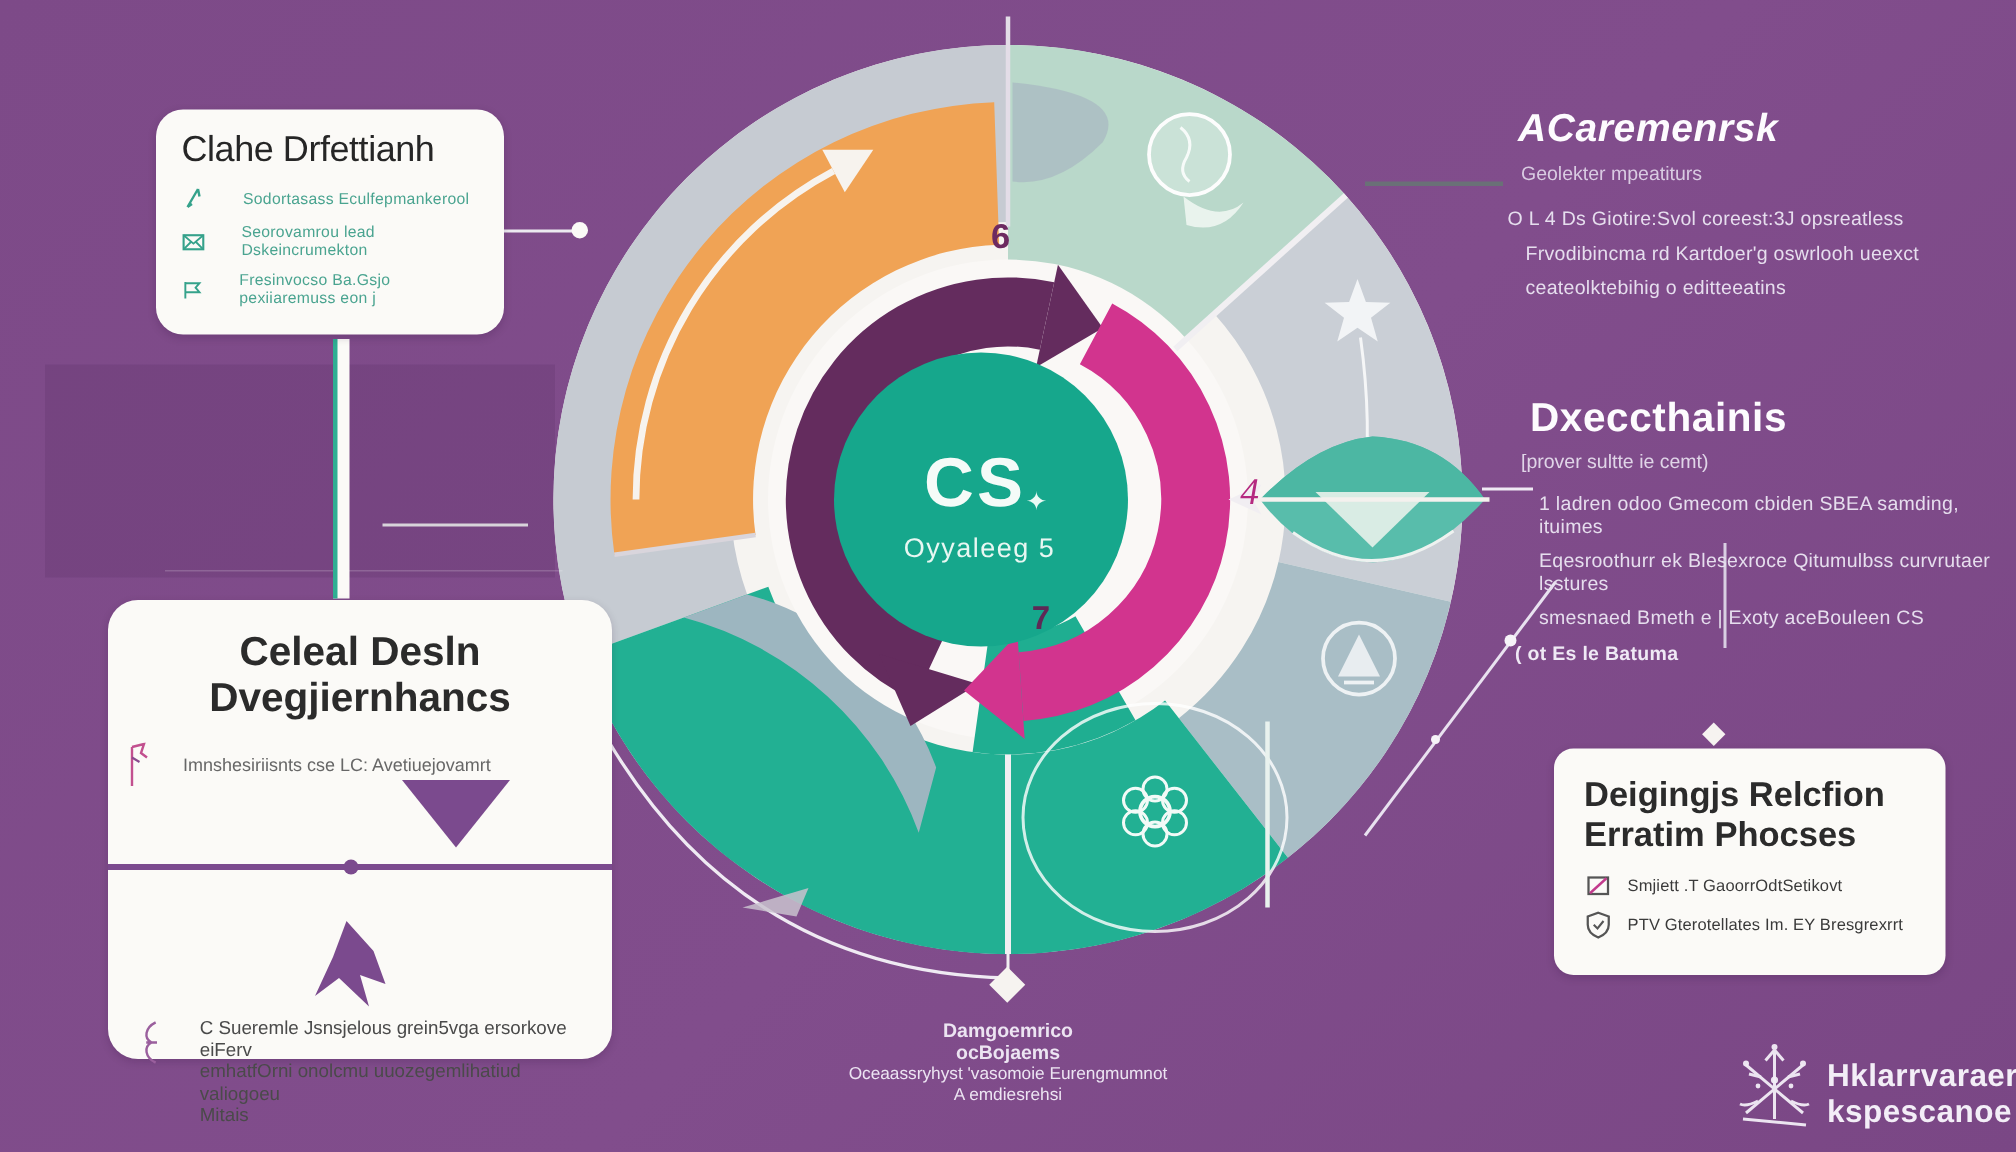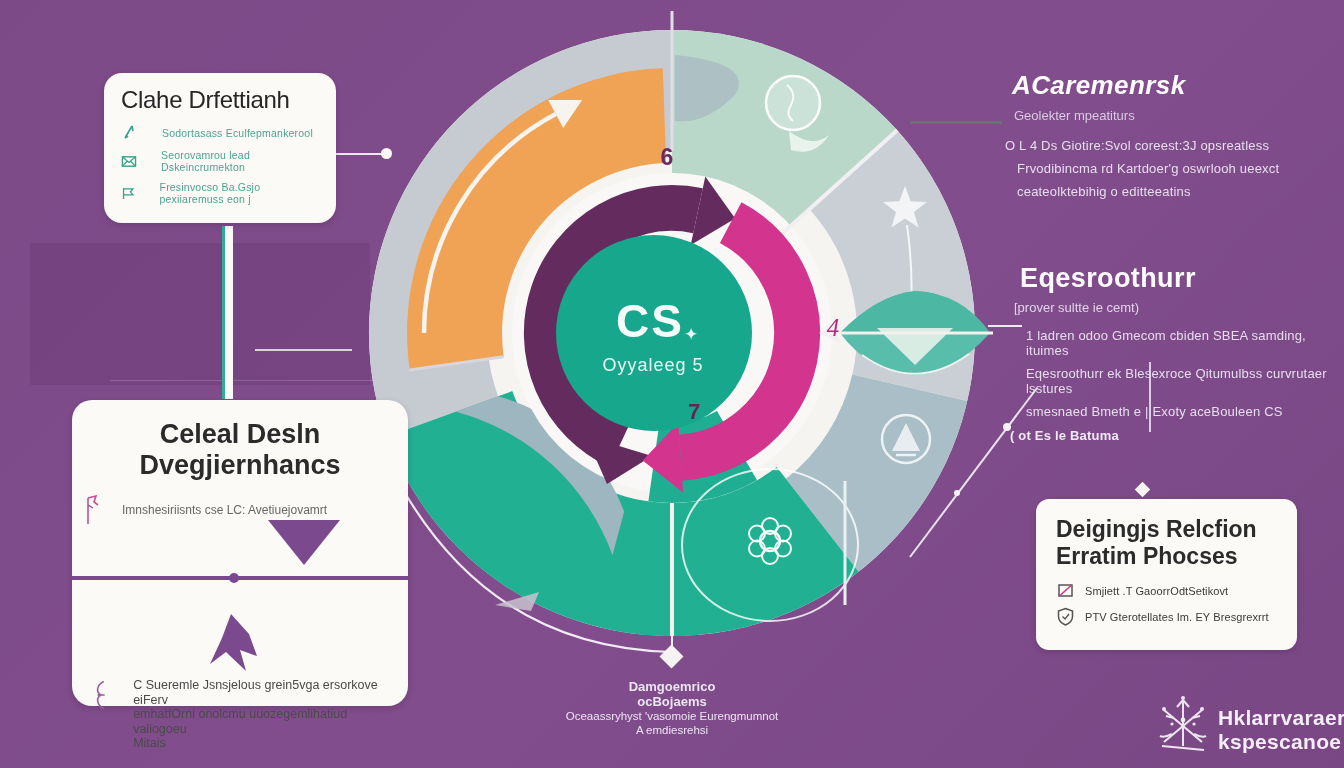--- a/index.html
+++ b/index.html
@@ -231,21 +231,21 @@
 
   <div class="abs" style="left:1005px;top:70px;width:330px;z-index:3;">
     <div class="rp-title" style="font-size:26px;padding-left:7px;font-style:italic;">ACaremenrsk</div>
     <div class="rp-sub" style="padding:7px 0 0 9px;">Geolekter mpeatiturs</div>
     <div class="rp-line" style="padding:15px 0 0 0;">O L 4 Ds Giotire:Svol coreest:3J opsreatless</div>
     <div class="rp-line" style="padding:8px 0 0 12px;">Frvodibincma rd Kartdoer'g oswrlooh ueexct</div>
     <div class="rp-line" style="padding:8px 0 0 12px;">ceateolktebihig o editteeatins</div>
   </div>
 
   <div class="abs" style="left:1008px;top:263px;width:336px;z-index:3;">
-    <div class="rp-title" style="font-size:27px;padding-left:12px;">Eqesroothurr</div>
+    <div class="rp-title" style="font-size:27px;padding-left:12px;">Dxeccthainis</div>
     <div class="rp-sub" style="padding:6px 0 0 6px;color:#e0d5e8;">[prover sultte ie cemt)</div>
     <div class="rp-line" style="padding:13px 0 0 18px;">1 ladren odoo Gmecom cbiden SBEA samding, ituimes</div>
     <div class="rp-line" style="padding:8px 0 0 18px;">Eqesroothurr ek Blesexroce Qitumulbss curvrutaer lsstures</div>
     <div class="rp-line" style="padding:8px 0 0 18px;">smesnaed Bmeth e | Exoty aceBouleen CS</div>
     <div class="rp-line" style="padding:9px 0 0 2px;font-weight:bold;color:#efe9f5;">( ot Es le Batuma</div>
   </div>
 
   <div class="caption">
     <div class="b">Damgoemrico</div>
     <div class="b">ocBojaems</div>

